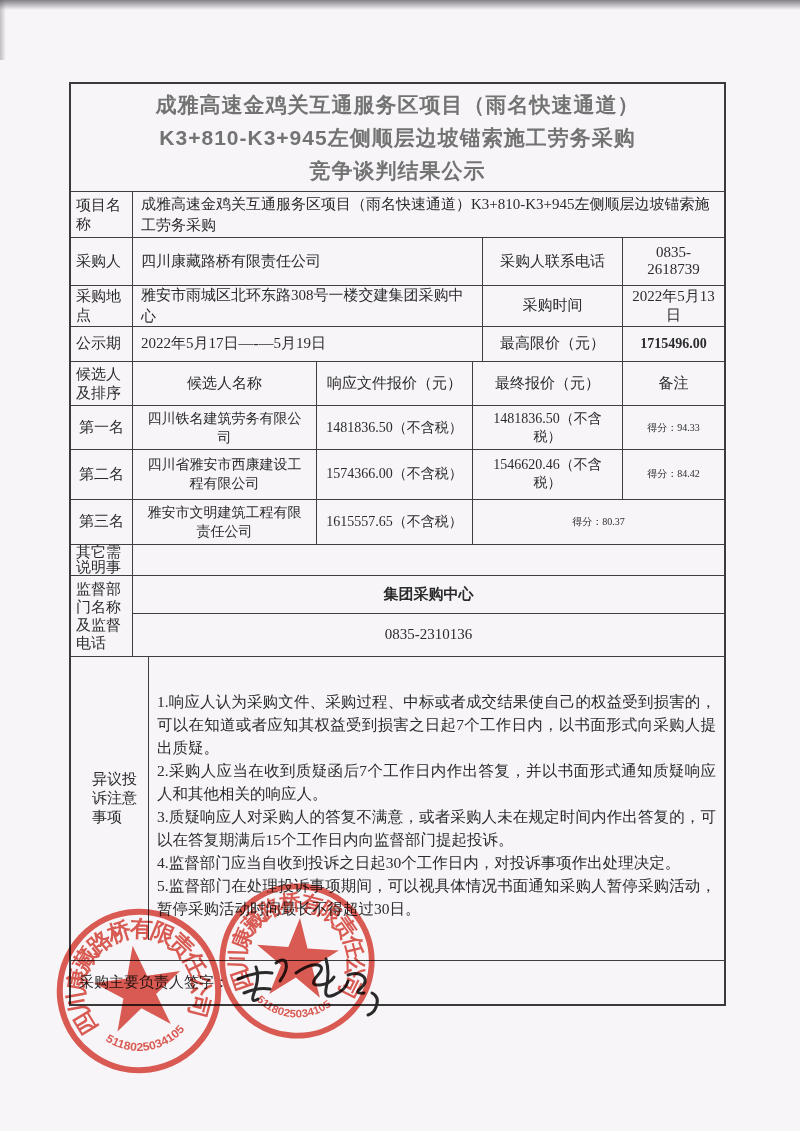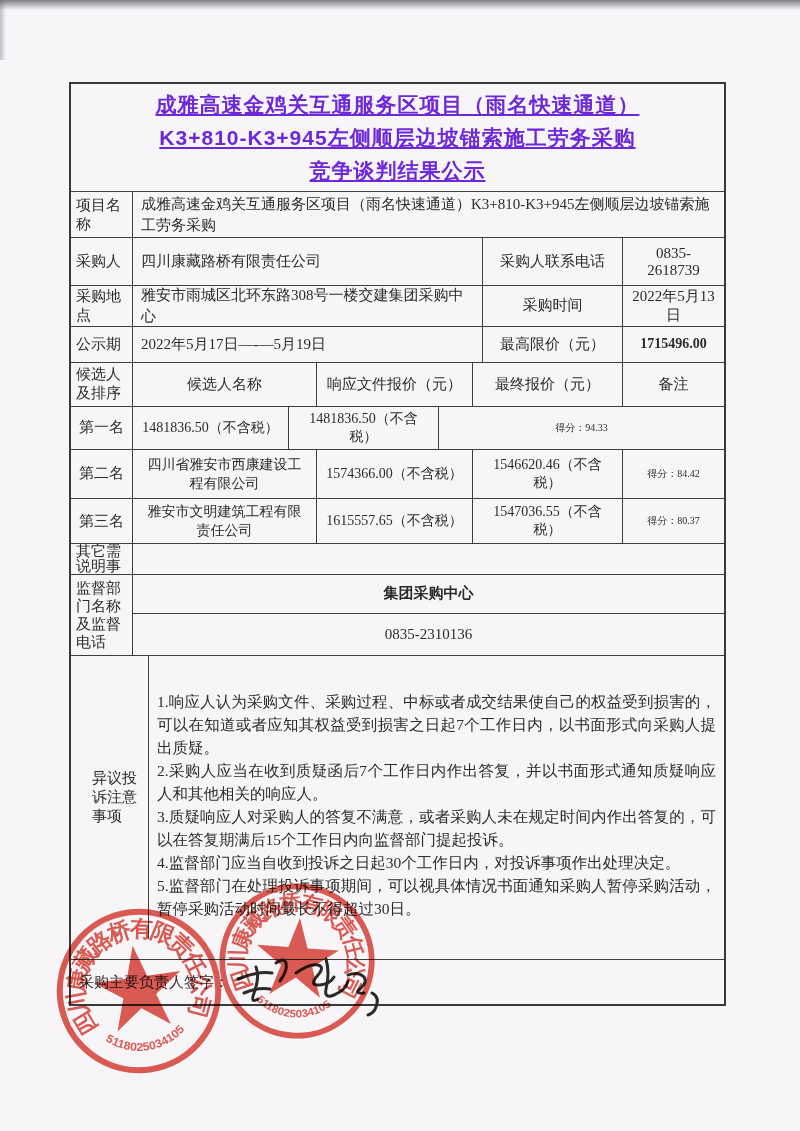--- a/index.html
+++ b/index.html
@@ -25,21 +25,21 @@
     display:flex; flex-direction:column;
   }
   .row{ display:flex; flex-direction:row; border-top:1.6px solid #3e3e3e; }
   .row.first{ border-top:none; }
   .cell{ display:flex; align-items:center; padding:3px 8px; overflow:hidden; }
   .cell + .cell{ border-left:1.6px solid #3e3e3e; }
   .label-cell{ width:61px; flex:0 0 61px; padding:3px 5px; font-size:15px; line-height:19px; }
   .center{ justify-content:center; text-align:center; }
   .v-title{ height:111px; flex-direction:column; justify-content:center; align-items:center; }
   .title-line{ font-family:"Liberation Sans","DejaVu Sans",sans-serif; font-weight:700;
-    font-size:21px; line-height:33px; letter-spacing:1px; color:#6d28d9; text-align:center;text-decoration:underline; }
+    font-size:21px; line-height:33px; letter-spacing:1px; color:#737373; text-align:center; }
   .r-project{ height:46px; }
   .r-purchaser{ height:49px; }
   .r-location{ height:41px; }
   .r-publicity{ height:37px; }
   .r-candhead{ height:44px; }
   .r-cand1{ height:44px; }
   .r-cand2{ height:51px; }
   .r-cand3{ height:45px; }
   .r-other{ height:31px; }
   .r-supervision{ height:81px; }
@@ -109,38 +109,38 @@
   <div class="row r-candhead">
     <div class="cell label-cell">候选人及排序</div>
     <div class="cell cand-name center" style="font-size:15px;">候选人名称</div>
     <div class="cell cand-p1 center" style="font-size:15px;">响应文件报价（元）</div>
     <div class="cell cand-p2 center" style="font-size:15px;">最终报价（元）</div>
     <div class="cell cand-rm center" style="font-size:15px;">备注</div>
   </div>
 
   <div class="row r-cand1">
     <div class="cell label-cell center">第一名</div>
+    <div class="cell cand-name center">四川铁名建筑劳务有限公司</div>
     <div class="cell cand-p1 center">1481836.50（不含税）</div>
     <div class="cell cand-p2 center">1481836.50（不含税）</div>
     <div class="cell cand-rm center">得分：94.33</div>
   </div>
 
   <div class="row r-cand2">
     <div class="cell label-cell center">第二名</div>
     <div class="cell cand-name center">四川省雅安市西康建设工程有限公司</div>
     <div class="cell cand-p1 center">1574366.00（不含税）</div>
     <div class="cell cand-p2 center">1546620.46（不含税）</div>
     <div class="cell cand-rm center">得分：84.42</div>
   </div>
 
   <div class="row r-cand3">
     <div class="cell label-cell center">第三名</div>
     <div class="cell cand-name center">雅安市文明建筑工程有限责任公司</div>
     <div class="cell cand-p1 center">1615557.65（不含税）</div>
-    <div class="cell cand-p2 center">1547036.55（不含税）</div>
     <div class="cell cand-rm center">得分：80.37</div>
   </div>
 
   <div class="row r-other">
     <div class="cell label-cell" style="line-height:15px;">其它需说明事</div>
     <div class="cell wide-cell"></div>
   </div>
 
   <div class="row r-supervision">
     <div class="cell label-cell" style="line-height:18px;">监督部门名称及监督电话</div>

